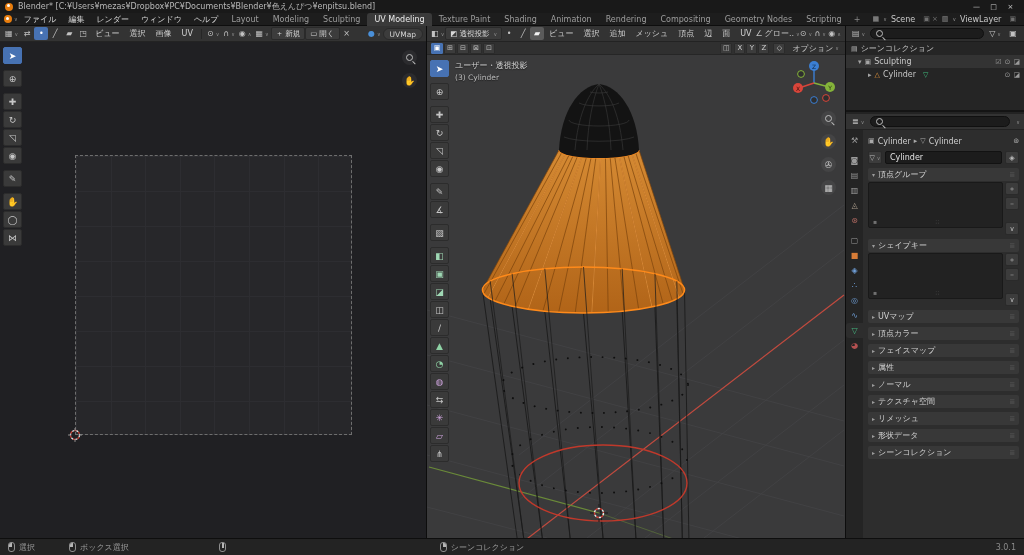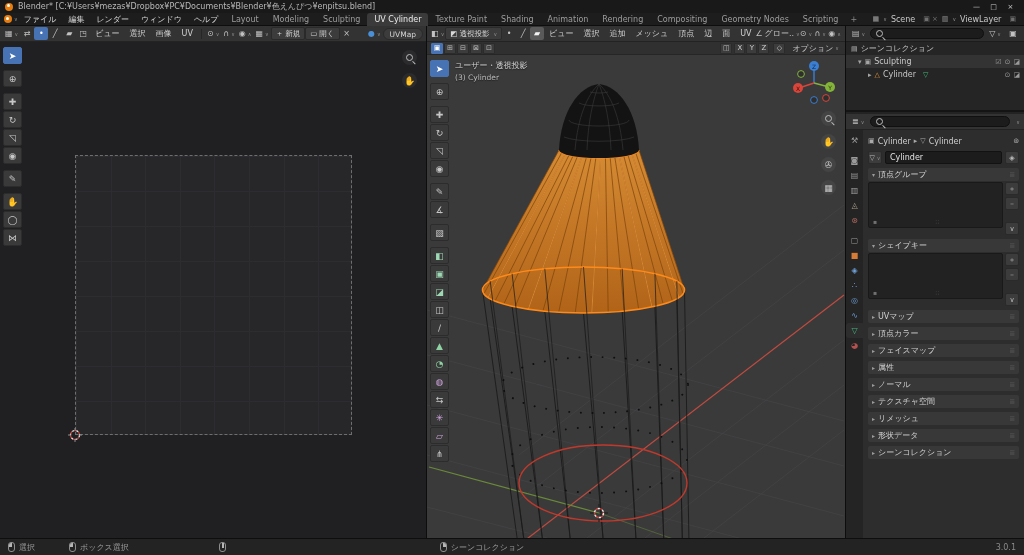--- a/index.html
+++ b/index.html
@@ -148,21 +148,21 @@
   <span class="chev">∨</span>
   <span class="tb-menu">ファイル</span>
   <span class="tb-menu">編集</span>
   <span class="tb-menu">レンダー</span>
   <span class="tb-menu">ウィンドウ</span>
   <span class="tb-menu">ヘルプ</span>
   <div class="tabs">
     <span class="tab">Layout</span>
     <span class="tab">Modeling</span>
     <span class="tab">Sculpting</span>
-    <span class="tab active">UV Cylinder</span>
+    <span class="tab active">UV Modeling</span>
     <span class="tab">Texture Paint</span>
     <span class="tab">Shading</span>
     <span class="tab">Animation</span>
     <span class="tab">Rendering</span>
     <span class="tab">Compositing</span>
     <span class="tab">Geometry Nodes</span>
     <span class="tab">Scripting</span>
     <span class="tab add">+</span>
   </div>
   <div class="top-right">

